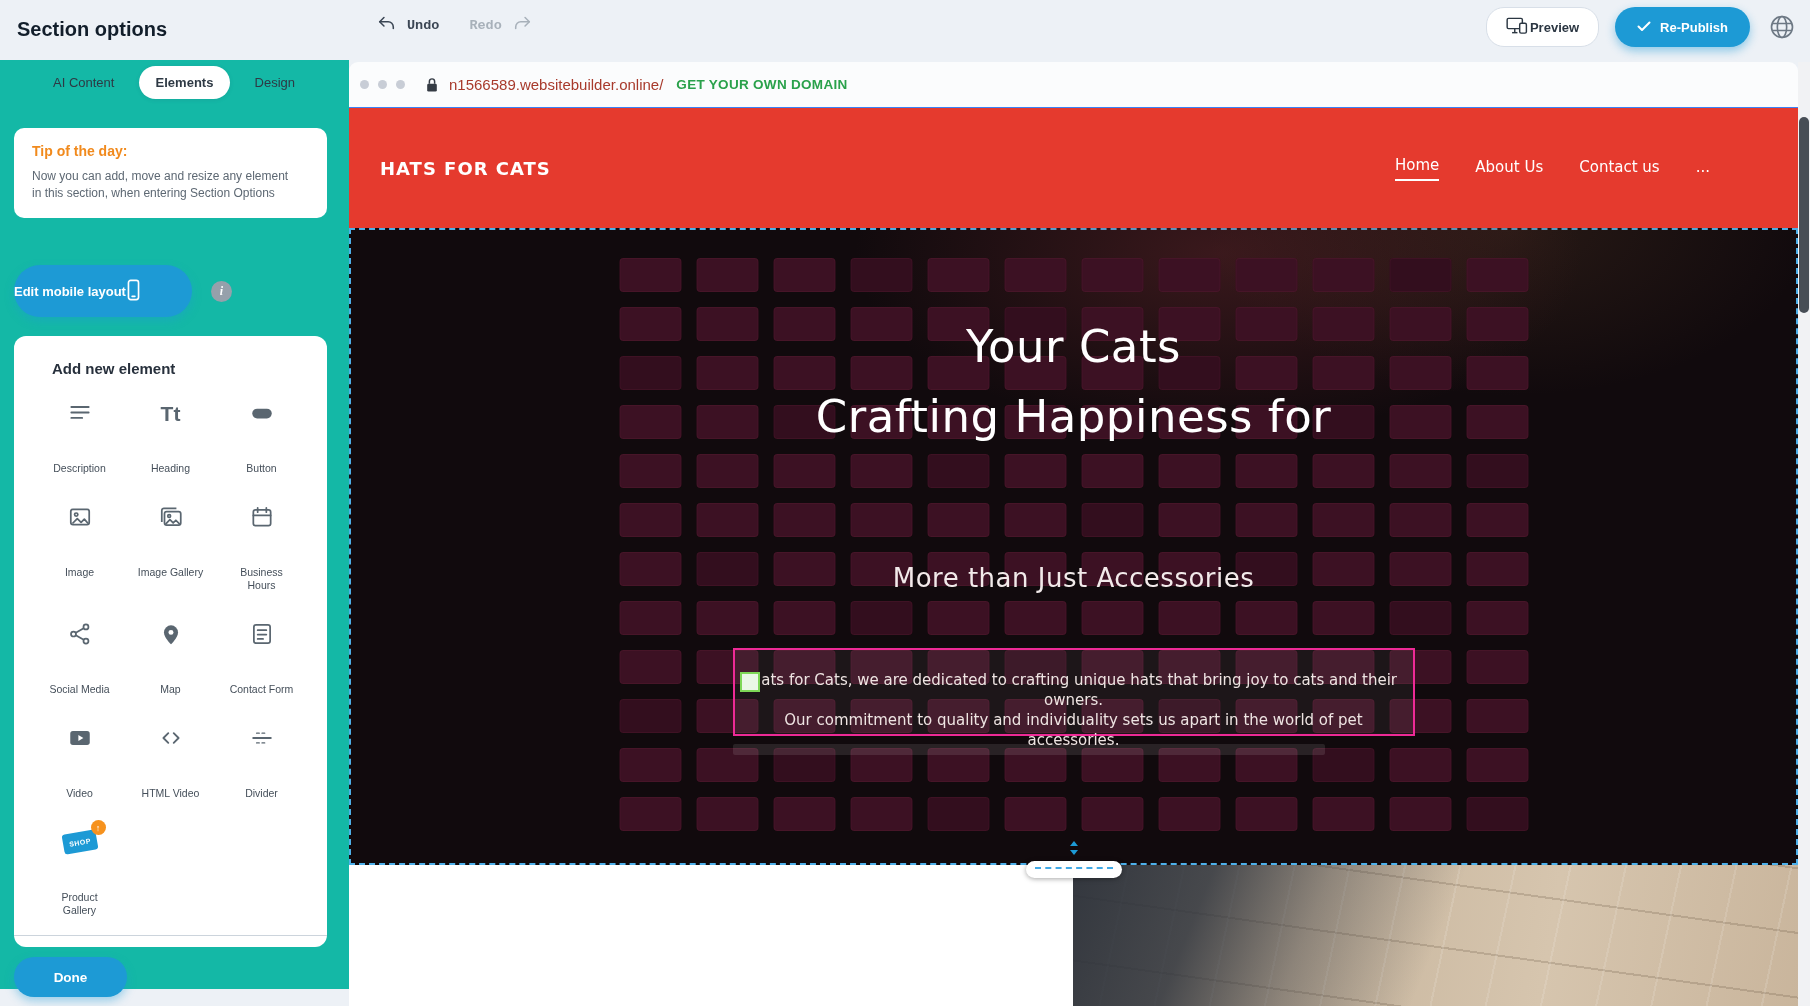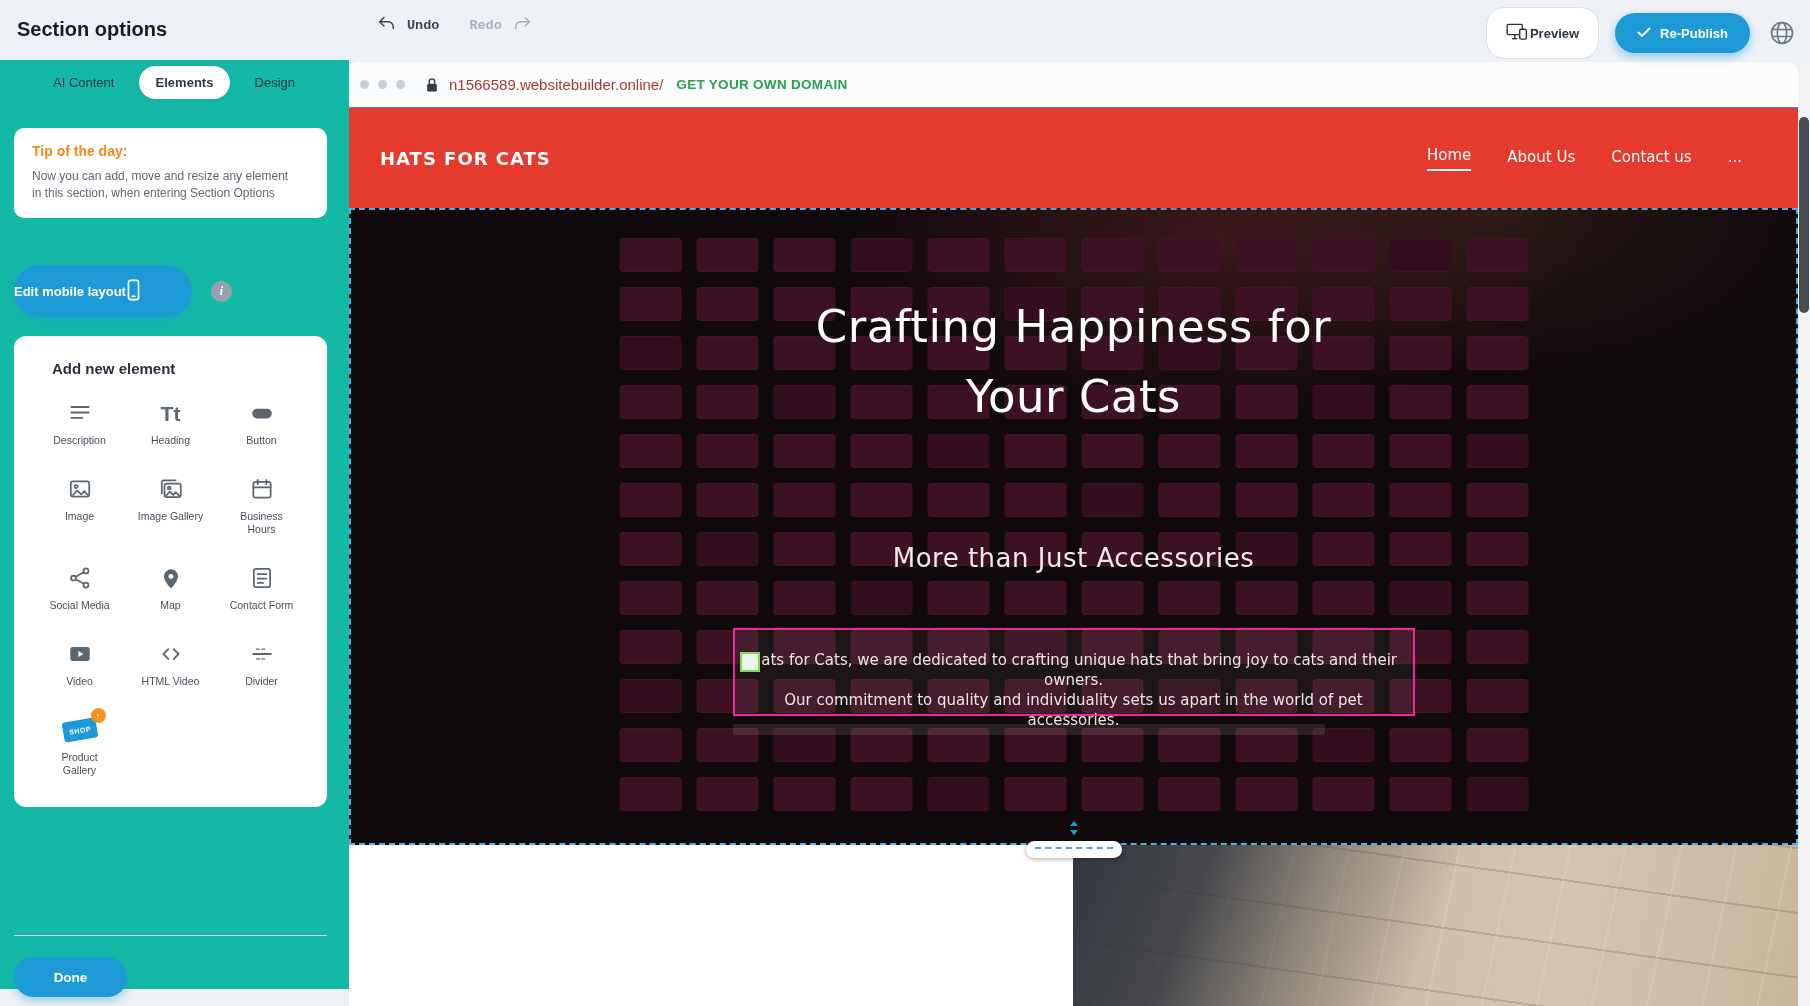--- a/index.html
+++ b/index.html
@@ -10,21 +10,21 @@
     position:relative;
     color:#222;
   }
   
   .topbar { position:absolute; top:0; left:0; right:0; height:60px; background:#edf1f6; z-index:30; }
   .topbar-title { position:absolute; left:17px; top:18px; font-size:20px; font-weight:bold; color:#121e2b; }
   .history { position:absolute; left:378px; top:16px; display:flex; gap:30px; align-items:center; }
   .hist-btn { display:flex; align-items:center; gap:12px; font-size:13.5px; font-weight:bold; color:#3b4document654; color:#3b4654; cursor:pointer; background:none; border:none;font-family:Liberation Mono, monospace; }
   .hist-btn.disabled { color:#a8b1ba; cursor:default; }
   .topbar-right { position:absolute; right:12px; top:7px; display:flex; align-items:center; gap:16px; }
-  .btn-preview { height:52px; padding:8px 19px; border-radius:18px; background:#ffffff; border:1px solid #d8dfe8;
+  .btn-preview { height:40px; padding:8px 19px; border-radius:18px; background:#ffffff; border:1px solid #d8dfe8;
     display:flex; align-items:center; gap:2px; font-size:13px; font-weight:bold; color:#2b3642; cursor:pointer; }
   .btn-republish { height:40px; padding:0 22px; border-radius:20px; border:none; background:#1d9ad5; color:#fff;
     display:flex; align-items:center; gap:9px; font-size:13px; font-weight:bold; cursor:pointer;
     box-shadow:0 4px 10px rgba(29,154,213,.45); }
   .globe-wrap { width:32px; height:32px; display:flex; align-items:center; justify-content:center; cursor:pointer; }
 
   
   .sidebar { position:absolute; top:60px; left:0; width:349px; bottom:17px; background:#14b8a6; z-index:20; }
   .tabs { position:absolute; top:0; left:36px; width:276px; height:44px; display:flex; align-items:center; justify-content:space-between; }
   .tab { font-size:13px; color:#2e3944; padding:9px 17px; border-radius:18px; cursor:pointer; white-space:nowrap; }
@@ -37,21 +37,21 @@
     font-size:13px; font-weight:bold; display:flex; align-items:center; justify-content:flex-start; cursor:pointer;
     box-shadow:0 4px 10px rgba(29,154,213,.4); }
   .info-dot { width:21px; height:21px; border-radius:50%; background:#96a0ab; color:#fff; font-size:12px; font-weight:bold;
     font-style:italic; display:flex; align-items:center; justify-content:center; font-family:"Liberation Serif", serif; cursor:pointer; }
   .elements-card { position:absolute; left:14px; top:276px; width:313px; background:#fff; border-radius:12px; padding:24px 0 30px; }
   .elements-title { margin-left:38px; font-size:15px; font-weight:bold; color:#27303c; }
   .el-grid { margin-top:22px; display:grid; grid-template-columns:repeat(3,1fr); row-gap:28px; padding:0 20px; }
   .el-item { display:flex; flex-direction:column; align-items:center; gap:7px; cursor:pointer; }
   .el-icon { height:28px; display:flex; align-items:center; justify-content:center; color:#5a6670; position:relative; }
   .el-icon svg { display:block; }
-  .el-label { font-size:10.5px; color:#454f5a; text-align:center; line-height:13px; max-width:72px; }
+  .el-label { font-size:10.5px; color:#454f5a; text-align:center; line-height:13px; max-width:72px;margin-top:28px; }
   .tt-glyph { font-size:21px; font-weight:bold; color:#5a6670; line-height:1; }
   .shop-tag { width:34px; height:20px; background:#1d9ad5; border-radius:3px; transform:rotate(-10deg);
     display:flex; align-items:center; justify-content:center; color:#fff; font-size:7px; font-weight:bold; letter-spacing:.5px; }
   .shop-badge { position:absolute; top:-8px; right:-9px; width:15px; height:15px; border-radius:50%; background:#f6921e;
     color:#fff; font-size:9px; display:flex; align-items:center; justify-content:center; }
   .sidebar-divider { position:absolute; left:14px; right:22px; top:875px; border-top:1px solid #ccd4dc; }
   .btn-done { position:absolute; left:14px; top:897px; width:113px; height:40px; border-radius:20px; border:none;
     background:#1d9ad5; color:#fff; font-size:13.5px; font-weight:bold; cursor:pointer;
     box-shadow:0 4px 10px rgba(29,154,213,.4); }
 
@@ -60,22 +60,22 @@
   .browserbar { position:absolute; top:2px; left:0; right:12px; height:46px; background:#fbfcfd;
     border-radius:9px 9px 0 0; border-bottom:1px solid #3b82f6; display:flex; align-items:center; }
   .win-dots { display:flex; gap:9px; margin-left:11px; }
   .win-dot { width:9px; height:9px; border-radius:50%; background:#c8cdd6; }
   .lock { margin-left:20px; display:flex; }
   .url-text { margin-left:10px; font-size:15px; color:#a83a2c; }
   .domain-cta { margin-left:13px; font-size:13.5px; font-weight:bold; color:#2aa14b; letter-spacing:.3px; cursor:pointer; }
 
   .site { position:absolute; top:48px; left:0; right:12px; bottom:0; background:#fff; overflow:hidden;
     font-family:"DejaVu Sans", sans-serif; }
-  .site-header { height:100px; background:#e53a2e; display:flex; align-items:center; justify-content:space-between;
-    padding:0 56px 0 31px; }
+  .site-header { height:120px; background:#e53a2e; display:flex; align-items:center; justify-content:space-between;
+    padding:0 88px 0 31px; }
   .logo { color:#fff; font-size:18px; font-weight:bold; letter-spacing:1px; cursor:pointer; }
   .nav { display:flex; align-items:center; gap:36px; color:#fff; font-size:15px; }
   .nav-item { cursor:pointer; padding-bottom:2px; }
   .nav-item.active { border-bottom:2px solid #fff; padding-bottom:5px; }
 
   .hero { position:relative; height:637px; background:#110a0d; outline:2px dashed #4db0ea; outline-offset:-2px; }
   .hero::before { content:""; position:absolute; inset:0; pointer-events:none;
     background:
       radial-gradient(520px 260px at 60% 4%, rgba(145,55,60,.32), transparent 70%),
       radial-gradient(430px 240px at 80% 0%, rgba(105,70,45,.25), transparent 70%); }
@@ -503,22 +503,22 @@
           <div class="tile"></div>
           <div class="tile"></div>
           <div class="tile"></div>
           <div class="tile"></div>
           <div class="tile"></div>
           <div class="tile"></div>
           <div class="tile alt"></div>
         </div>
 
       <div class="hero-h1">
+        <div>Your Cats</div>
         <div>Crafting Happiness for</div>
-        <div>Your Cats</div>
       </div>
 
       <div class="hero-sub">More than Just Accessories</div>
 
       <div class="pink-box">
         <div class="green-handle"></div>
         <div class="pink-text">
           <div>Hats for Cats, we are dedicated to crafting unique hats that bring joy to cats and their owners.</div>
           <div>Our commitment to quality and individuality sets us apart in the world of pet accessories.</div>
         </div>

